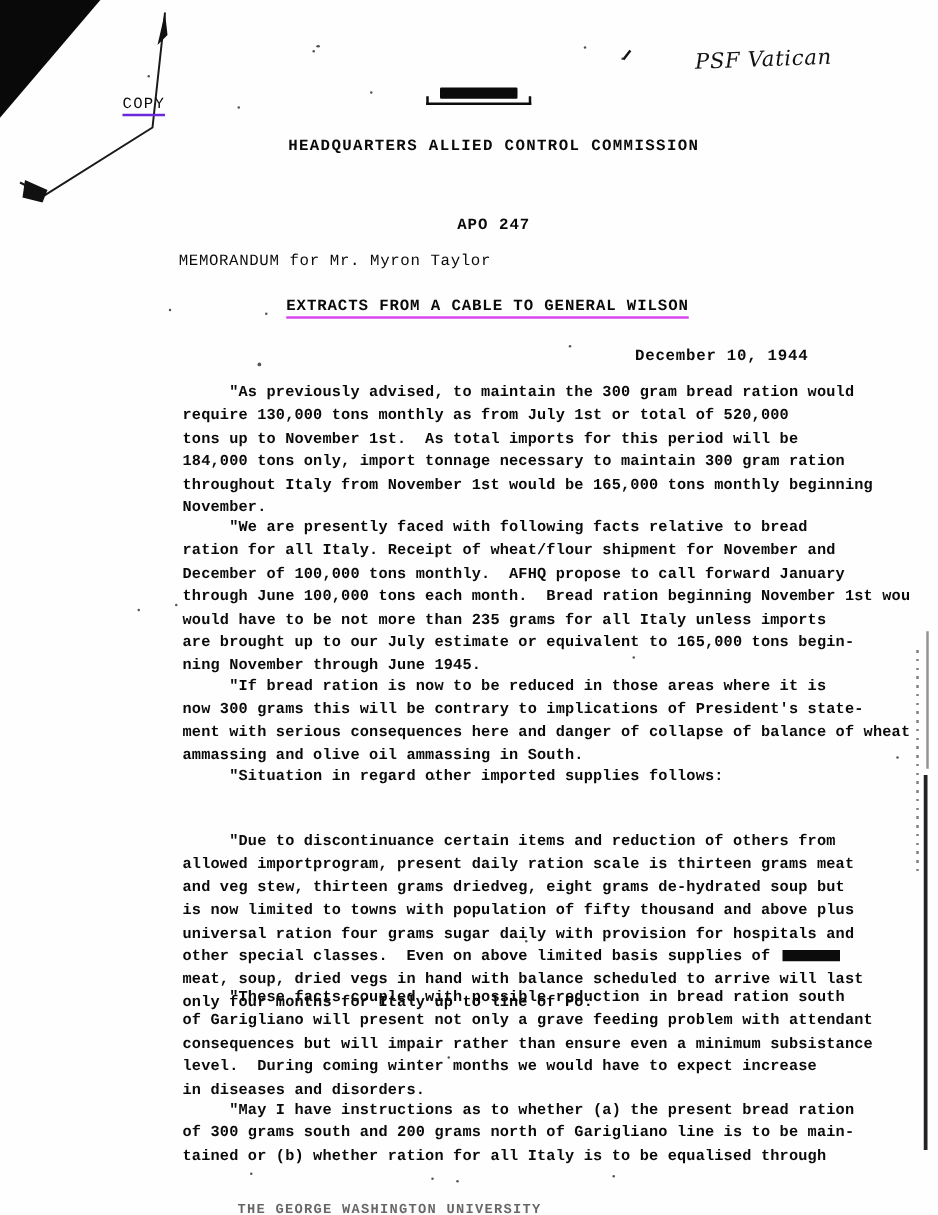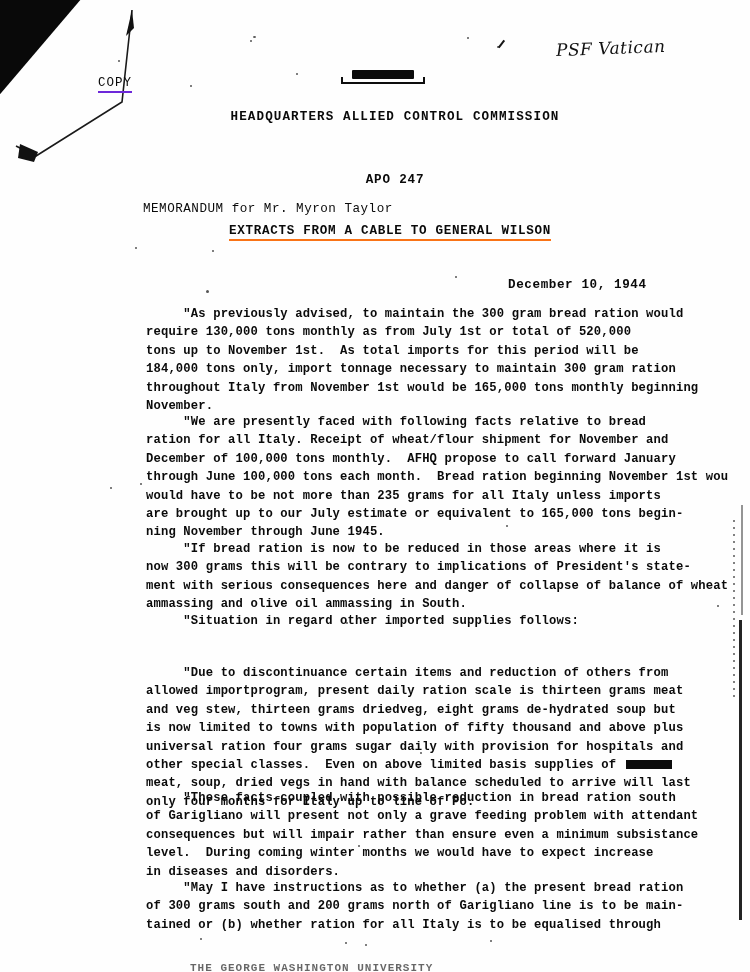--- a/index.html
+++ b/index.html
@@ -164,25 +164,25 @@
   .memo-line {
     left: 98px;
     top: 202px;
     font-size: 12.6px;
     font-weight: 400;
     letter-spacing: .5px;
     margin-left: 45px;
   }
   .extract-title {
     left: 229px;
-    top: 224px;
+    top: 238px;
     font-size: 12.6px;
     font-weight: 700;
     letter-spacing: .7px;
-    border-bottom: 2px solid #f97316;
+    border-bottom: 2px solid #d946ef;
     padding-bottom: 1px;
   }
   .date-line {
     left: 508px;
     top: 278px;
     font-size: 12.6px;
     font-weight: 700;
     letter-spacing: .6px;
   }
 

